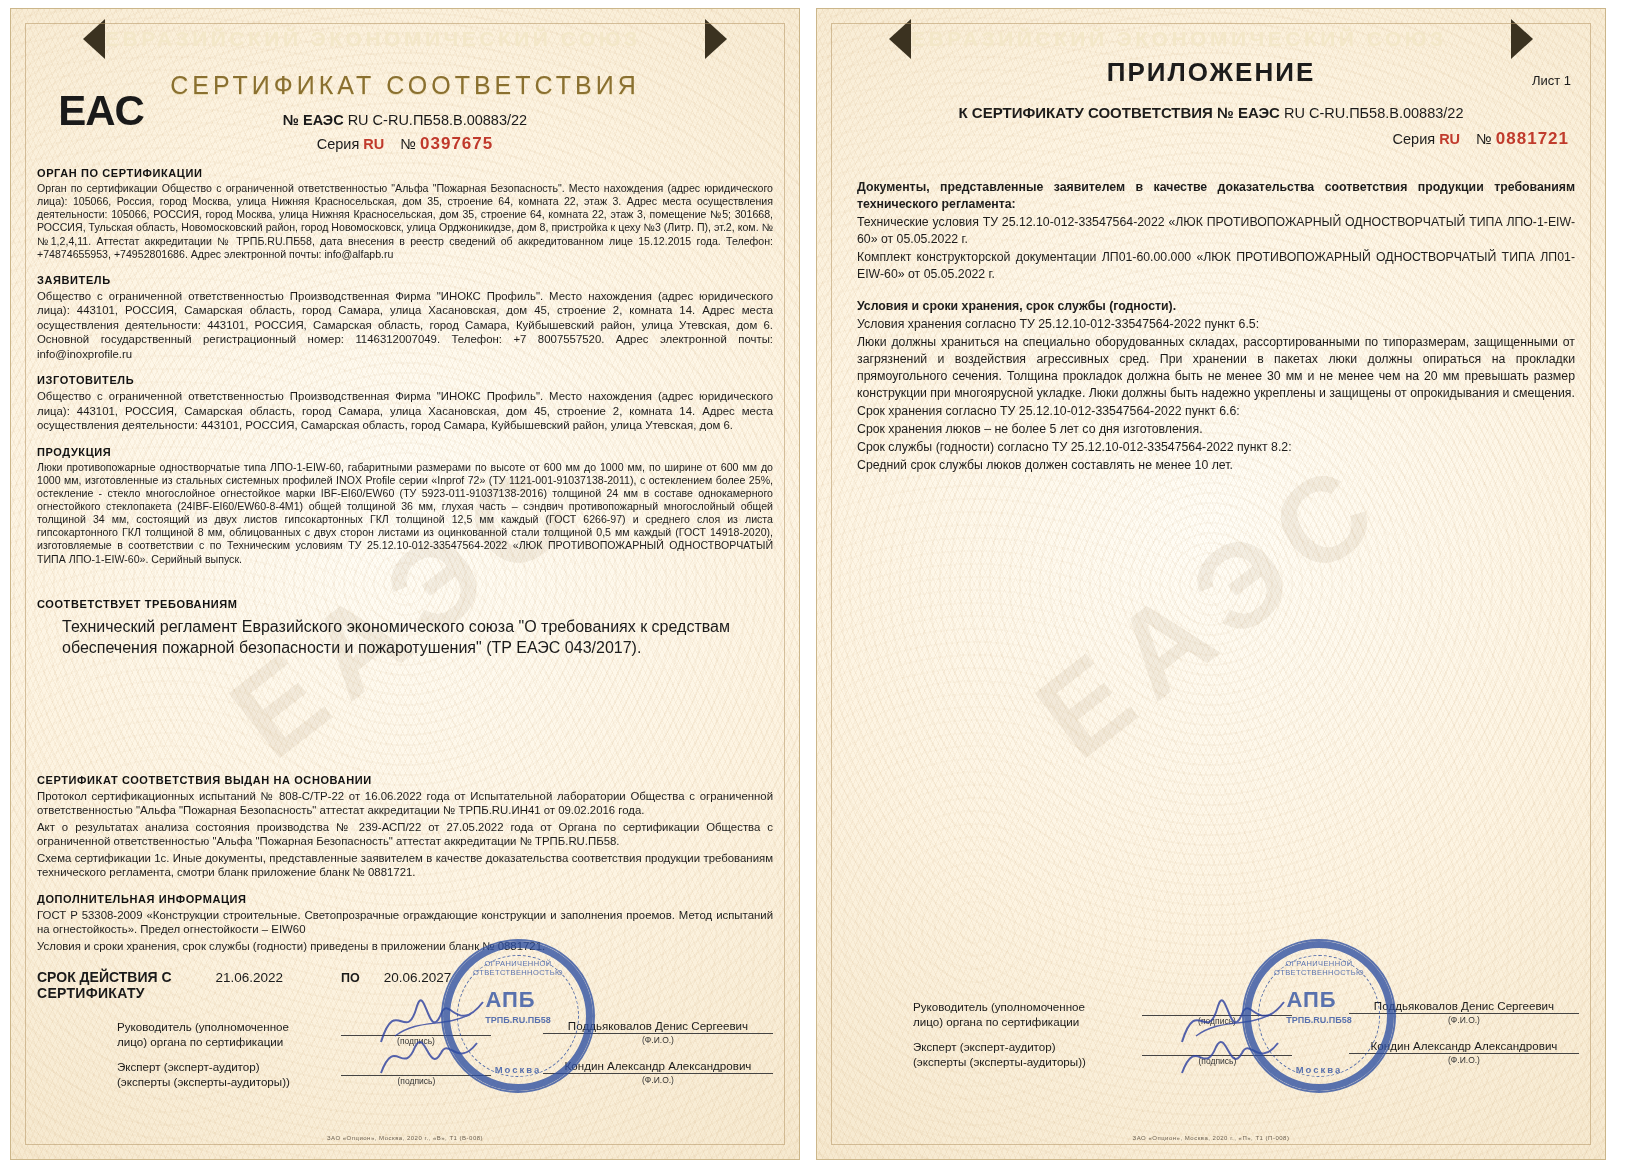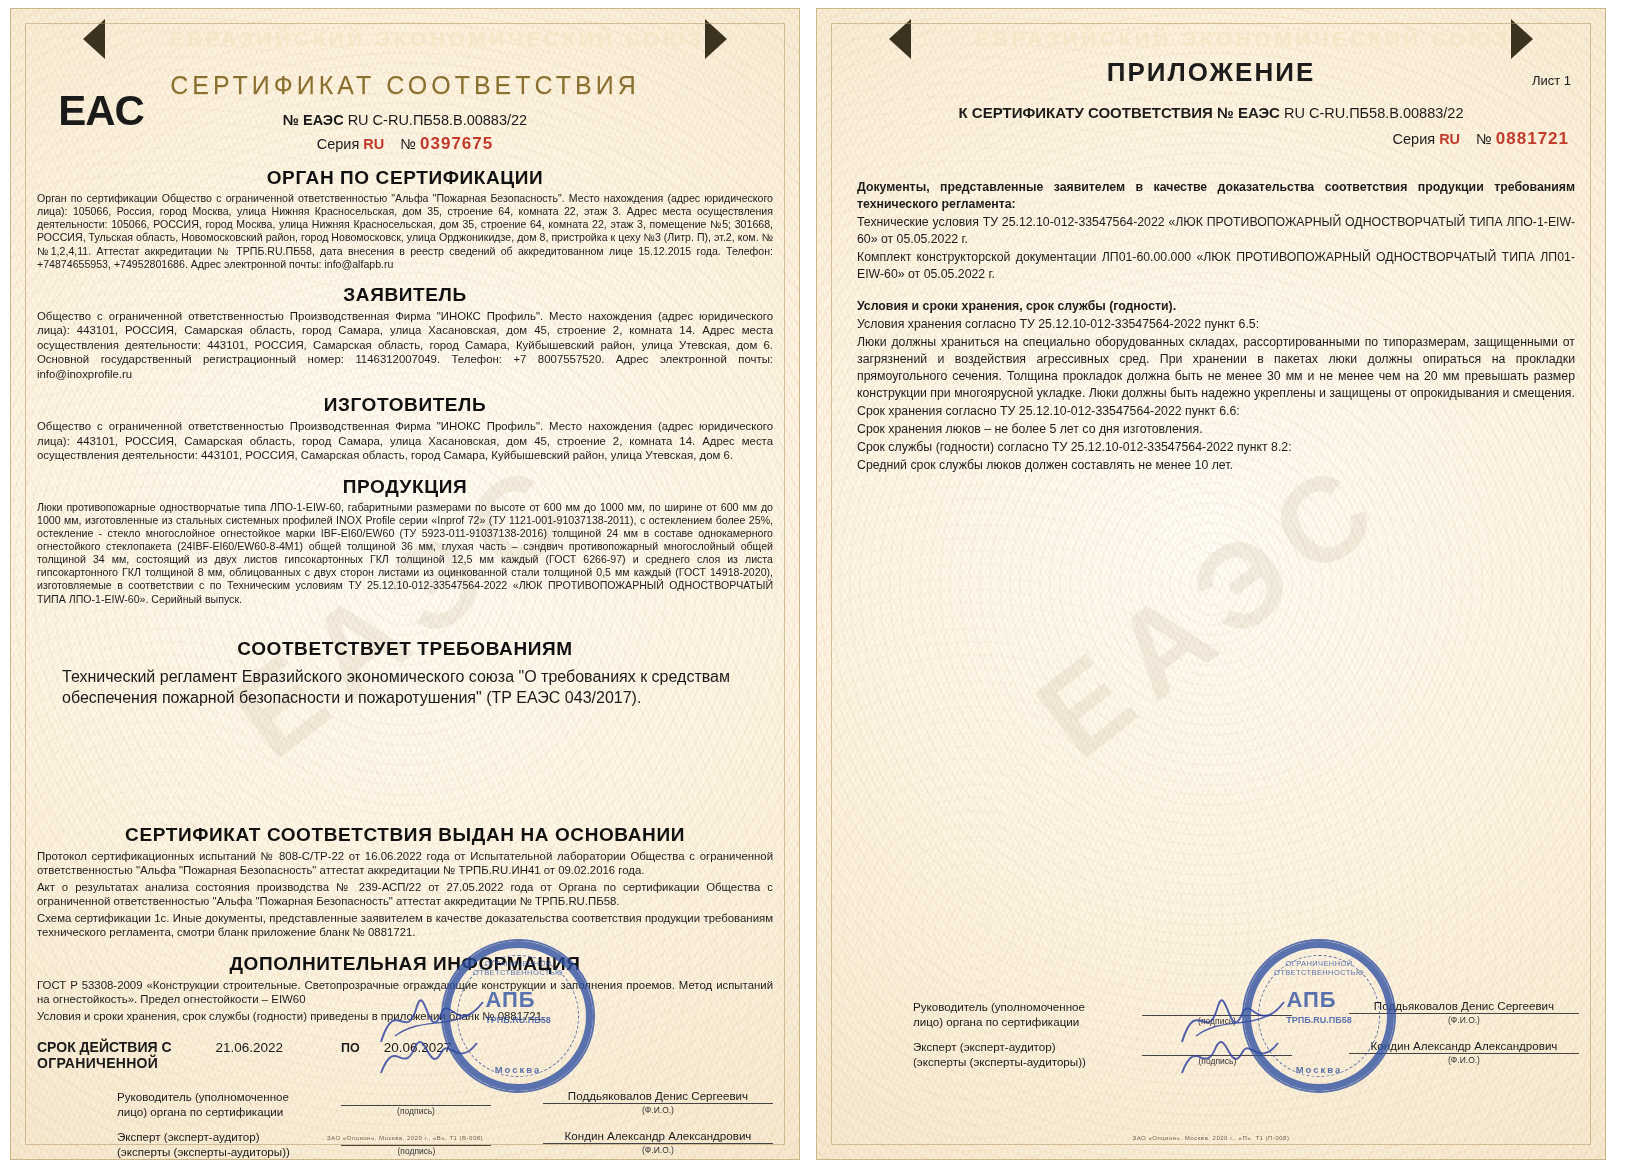--- a/index.html
+++ b/index.html
@@ -29,21 +29,21 @@
       repeating-radial-gradient(circle at 20% 80%, rgba(190,150,95,.04) 0 2px, rgba(255,255,255,0) 2px 13px);
     pointer-events:none;
   }
 
   
   .banner{
     position:absolute;left:50%;transform:translateX(-50%);top:10px;
     width:600px;height:40px;
     background:linear-gradient(180deg,#5e5134 0%,#3d3venue 0%,#4a3f27 35%,#2e2718 100%);
     border-radius:3px;
-    display:flex;align-items:center;justify-content:flex-end;
+    display:flex;align-items:center;justify-content:flex-start;
   }
   .banner .tail{position:absolute;top:0;width:0;height:0;}
   .banner .tail.l{left:-22px;border-top:20px solid transparent;border-bottom:20px solid transparent;border-right:22px solid #3b3220;}
   .banner .tail.r{right:-22px;border-top:20px solid transparent;border-bottom:20px solid transparent;border-left:22px solid #3b3220;}
   .banner-text{
     color:#f3e7c8;font-weight:bold;letter-spacing:3.5px;font-size:21px;
     font-family:"Liberation Sans",sans-serif;white-space:nowrap;
   }
 
   .body{position:relative;padding:56px 26px 0 26px;}
@@ -59,21 +59,21 @@
   .red{color:#c0392b;font-weight:bold;}
   .bignum{color:#c0392b;font-weight:bold;font-size:17px;letter-spacing:1px;}
 
   .eac-mark{
     position:absolute;left:34px;top:74px;width:112px;height:56px;
     display:flex;align-items:center;justify-content:center;
     font-weight:bold;font-size:42px;letter-spacing:-1px;color:#1a1a1a;
   }
 
   h2.sec{
-    font-size:19px;font-weight:bold;letter-spacing:.6px;margin:13px 0 3px 0;color:#111;text-align:center;
+    font-size:11px;font-weight:bold;letter-spacing:.6px;margin:13px 0 3px 0;color:#111;
   }
   p.txt{
     font-size:11.4px;line-height:1.27;margin:0 0 2px 0;text-align:justify;color:#1c1c1c;
   }
   p.txt.small{font-size:10.6px;line-height:1.24;}
   .indent{margin-left:10px;}
   .kod{display:flex;gap:44px;align-items:baseline;margin-top:2px;}
   .kod .k{font-size:14.5px;font-weight:bold;}
   .kod .v{font-size:12.5px;}
 
@@ -204,21 +204,21 @@
       <h2 class="sec">ДОПОЛНИТЕЛЬНАЯ ИНФОРМАЦИЯ</h2>
       <p class="txt indent">ГОСТ Р 53308-2009 «Конструкции строительные. Светопрозрачные ограждающие конструкции и заполнения проемов. Метод испытаний на огнестойкость». Предел огнестойкости – EIW60</p>
       <p class="txt indent">Условия и сроки хранения, срок службы (годности) приведены в приложении бланк № 0881721.</p>
 
       <div class="validity">
         <span>СРОК ДЕЙСТВИЯ С</span>
         <span class="date" style="margin-left:34px">21.06.2022</span>
         <span class="po" style="margin-left:48px">ПО</span>
         <span class="date" style="margin-left:14px">20.06.2027</span>
       </div>
-      <div class="incl">ОГРАНИЧЕННОЙ</div>
+      <div class="incl">СЕРТИФИКАТУ</div>
 
       <div class="sigrow" style="margin-top:18px">
         <div class="sigleft" style="white-space:pre-line;margin-left:80px">Руководитель (уполномоченное
 лицо) органа по сертификации</div>
         <div class="sigline">
           <div class="rule"></div>
           <span>(подпись)</span>
         </div>
         <div class="signame">
           <div class="rule">Поддьяковалов Денис Сергеевич</div>

